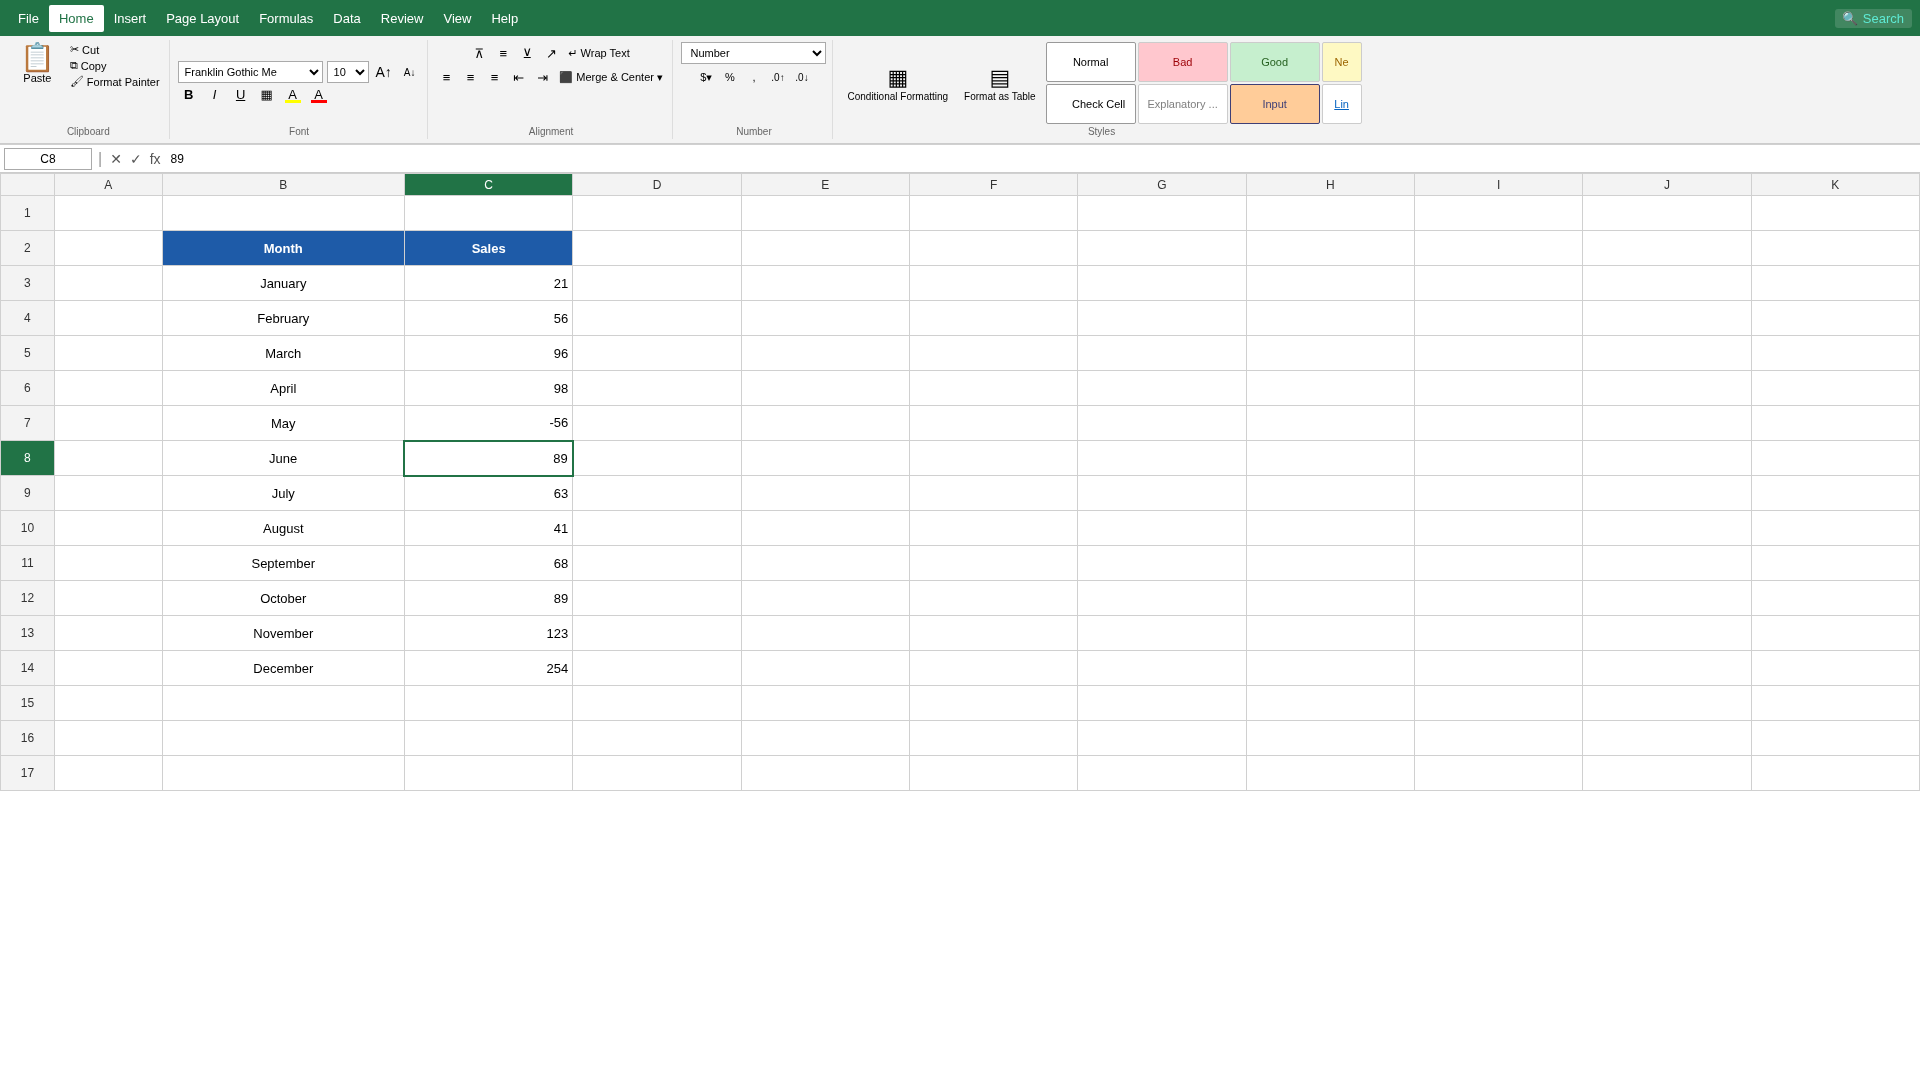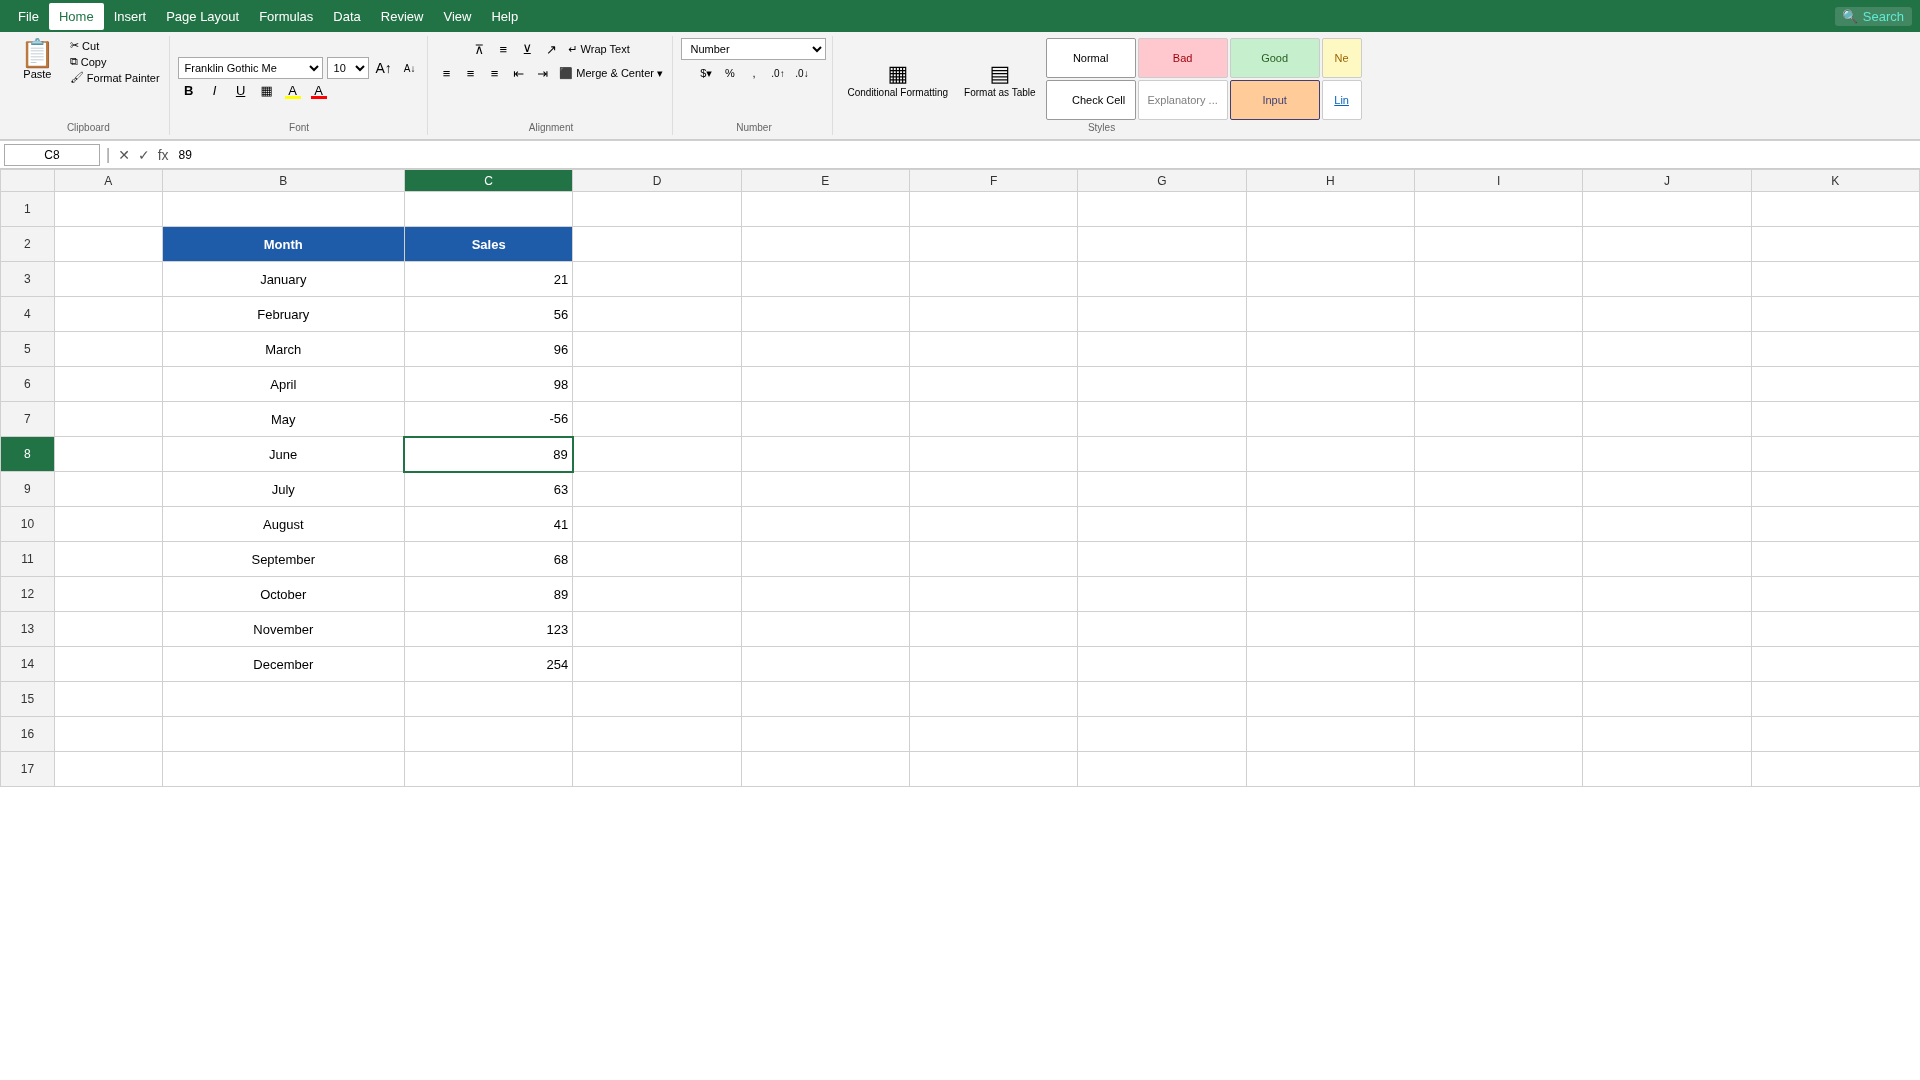--- a/index.html
+++ b/index.html
@@ -2,21 +2,21 @@
 <html><head>
   <meta charset="utf-8">
   <style>
     * { box-sizing: border-box; margin: 0; padding: 0; }
     body { font-family: 'Segoe UI', Arial, sans-serif; font-size: 12px; background: #fff; overflow: hidden; }
 
     
     .menu-bar {
       display: flex; align-items: center;
       background: #217346; color: #fff;
-      padding: 16px 8px; height: 20px;
+      padding: 4px 8px; height: 36px;
     }
     .menu-bar .menu-item { padding: 6px 10px; font-size: 13px; cursor: pointer; border-radius: 2px; }
     .menu-bar .menu-item.active { background: #fff; color: #217346; }
 
     
     .ribbon {
       background: #f3f3f3;
       border-bottom: 1px solid #d0d0d0;
     }
     .ribbon-content {
@@ -94,21 +94,21 @@
       min-width: 55px;
     }
     .big-icon { font-size: 22px; }
 
     
     .formula-bar {
       display: flex; align-items: center; height: 28px;
       border-bottom: 1px solid #ccc; background: #fff; padding: 0 4px; gap: 4px;
     }
     .cell-ref {
-      width: 96px; height: 22px; border: 1px solid #aaa; text-align: center;
+      width: 88px; height: 22px; border: 1px solid #aaa; text-align: center;
       font-size: 12px; padding: 0 4px; display: flex; align-items: center; justify-content: center;
     }
     .formula-sep { color: #999; font-size: 16px; padding: 0 2px; }
     .formula-icons { display: flex; gap: 4px; align-items: center; }
     .formula-icon { cursor: pointer; font-size: 14px; color: #555; padding: 2px; }
     .formula-input {
       flex: 1; height: 22px; border: none; outline: none; font-size: 12px; padding: 0 4px;
     }
 
     

